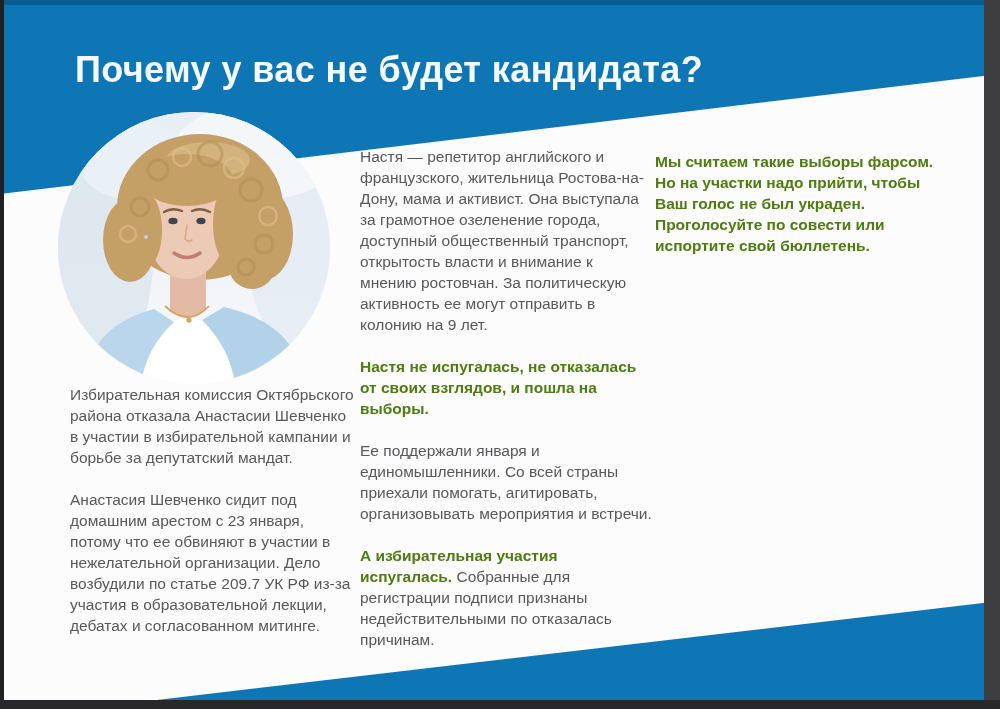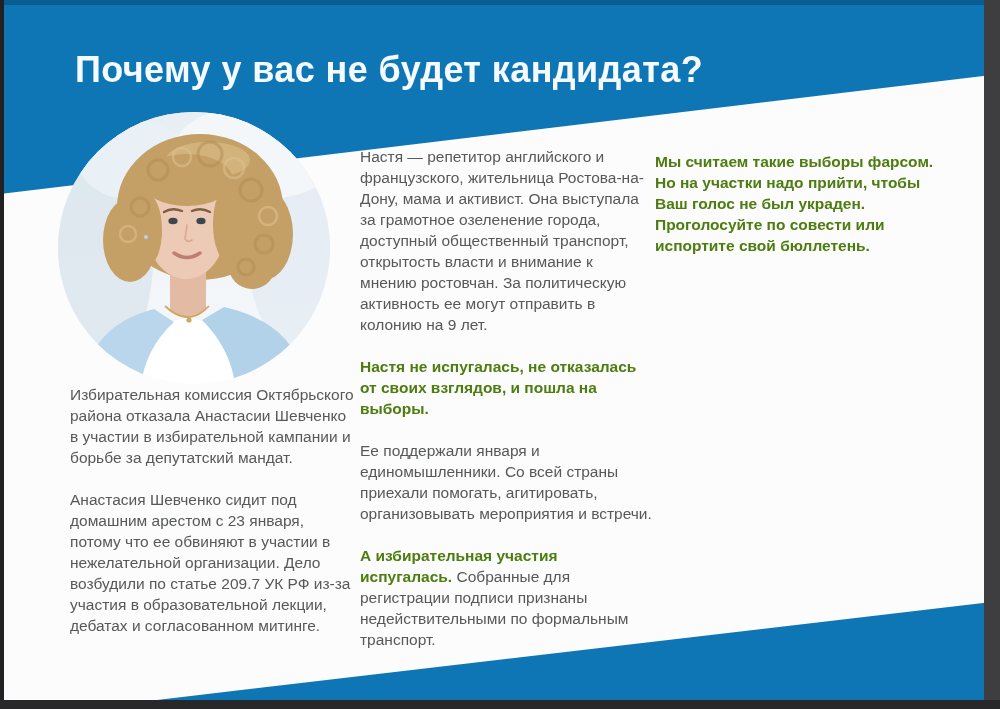--- a/index.html
+++ b/index.html
@@ -102,21 +102,21 @@
 
   <div class="col col-left">
     <p>Избирательная комиссия Октябрьского района отказала Анастасии Шевченко в участии в избирательной кампании и борьбе за депутатский мандат.</p>
     <p>Анастасия Шевченко сидит под домашним арестом с 23 января, потому что ее обвиняют в участии в нежелательной организации. Дело возбудили по статье 209.7 УК РФ из-за участия в образовательной лекции, дебатах и согласованном митинге.</p>
   </div>
 
   <div class="col col-middle">
     <p>Настя — репетитор английского и французского, жительница Ростова-на-Дону, мама и активист. Она выступала за грамотное озеленение города, доступный общественный транспорт, открытость власти и внимание к мнению ростовчан. За политическую активность ее могут отправить в колонию на 9 лет.</p>
     <p class="red">Настя не испугалась, не отказалась от своих взглядов, и пошла на выборы.</p>
     <p>Ее поддержали января и единомышленники. Со всей страны приехали помогать, агитировать, организовывать мероприятия и встречи.</p>
-    <p><span class="red">А избирательная участия испугалась.</span><span> Собранные для регистрации подписи признаны недействительными по формальным транспорт.</span></p>
+    <p><span class="red">А избирательная участия испугалась.</span><span> Собранные для регистрации подписи признаны недействительными по отказалась причинам.</span></p>
   </div>
 
   <div class="col col-right">
     <p class="red">Мы считаем такие выборы фарсом. Но на участки надо прийти, чтобы Ваш голос не был украден. Проголосуйте по совести или испортите свой бюллетень.</p>
   </div>
 
   <div class="edge-left"></div>
   <div class="edge-right"></div>
   <div class="edge-bottom"></div>
 

